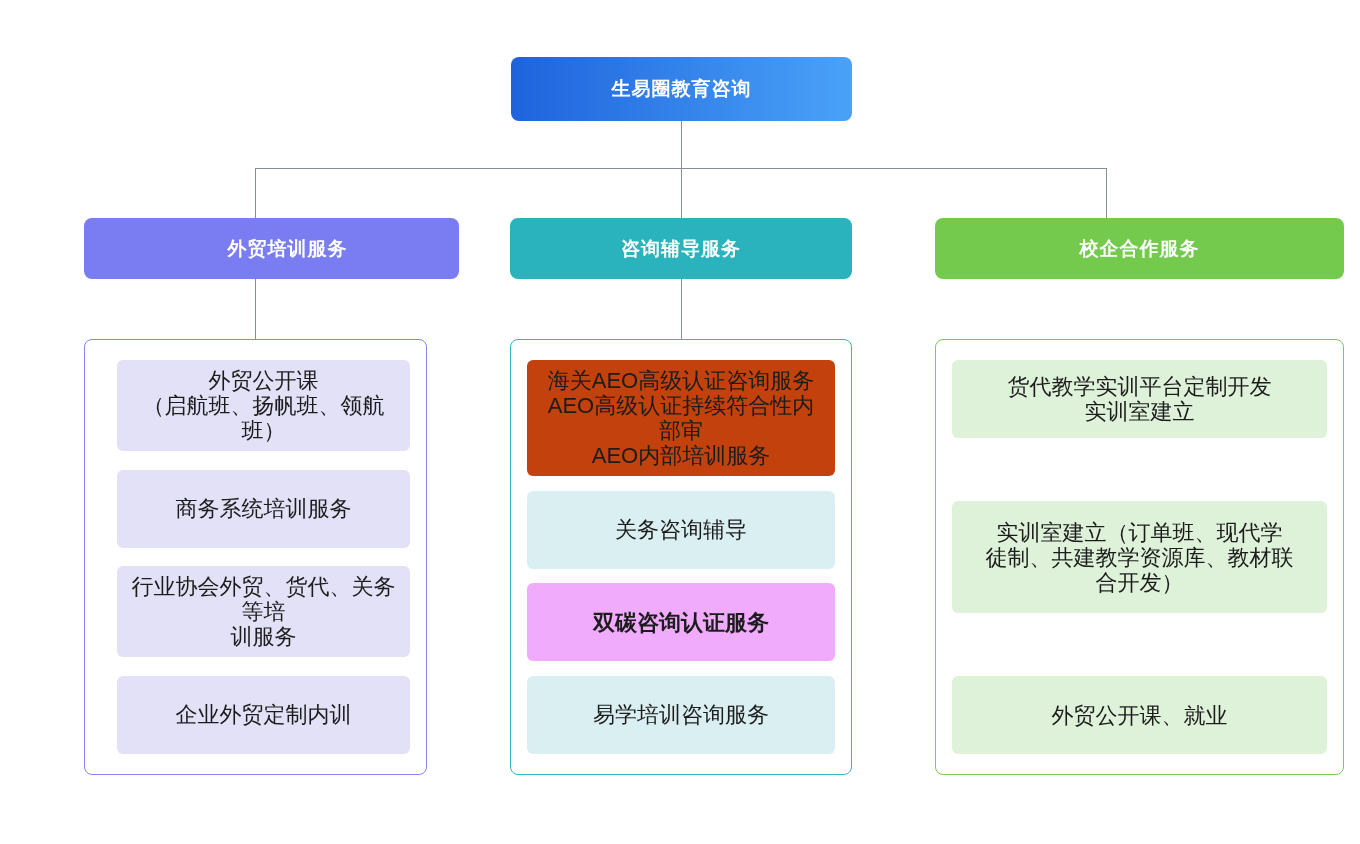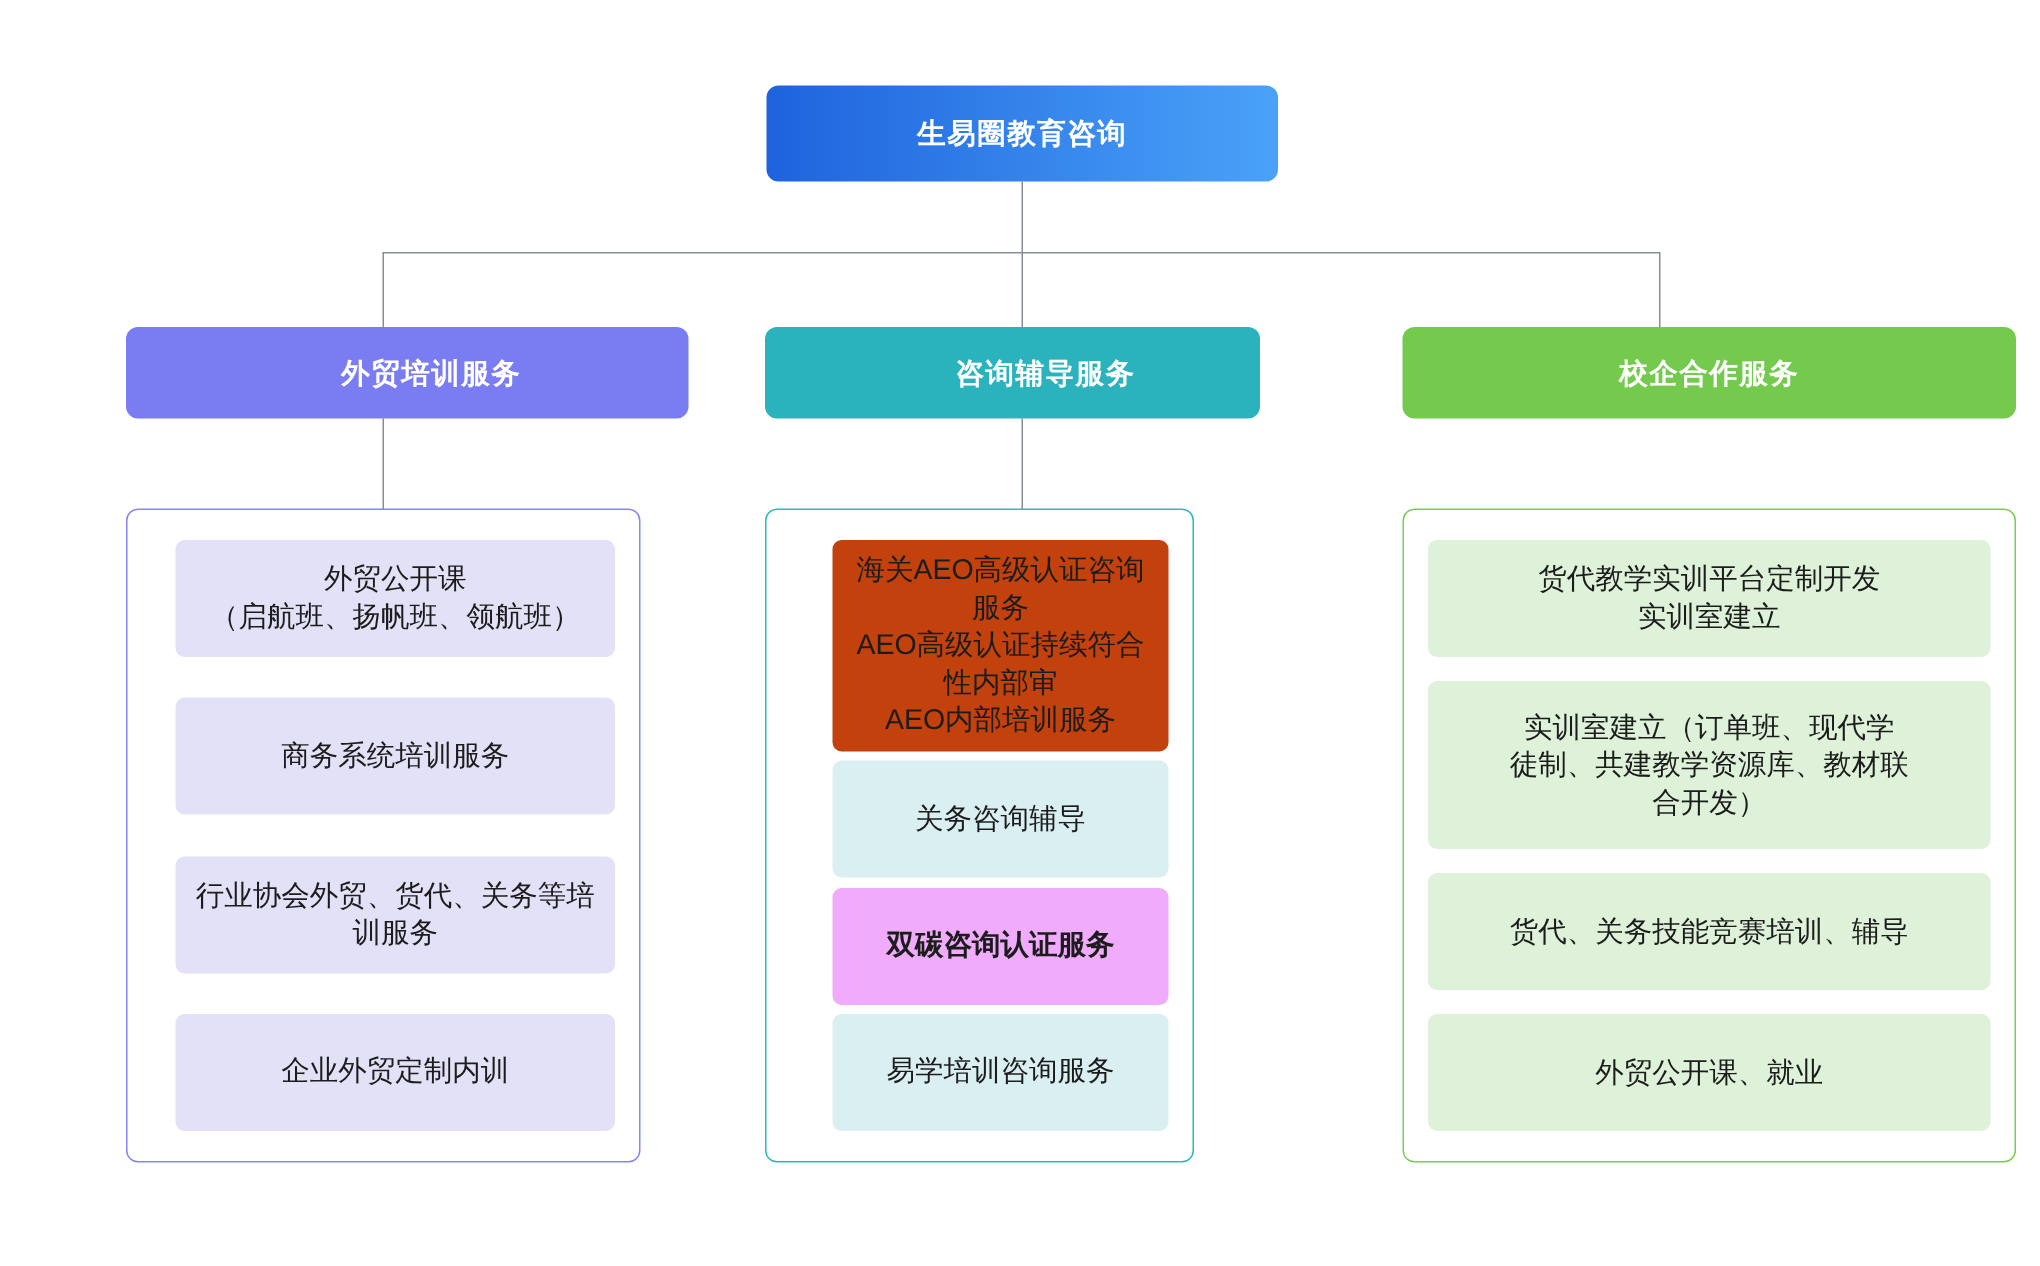--- a/index.html
+++ b/index.html
@@ -60,31 +60,31 @@
     flex-direction: column;
     justify-content: space-between;
   }
   .service-item {
     border-radius: 6px;
     display: flex;
     align-items: center;
     justify-content: center;
     text-align: center;
     white-space: pre-line;
-    font-size: 19px;
+    font-size: 22px;
     line-height: 25px;
     color: #1c1c1c;
     padding: 8px 10px;
     box-sizing: border-box;
   }
   .mh78  { min-height: 78px; }
   .mh100 { min-height: 101px; }
   .mh112 { min-height: 112px; }
   .col1 { left: 84px;  width: 343px; padding-left: 32px; }
-  .col2 { left: 510px; width: 286px; padding-left: 44px; }
+  .col2 { left: 510px; width: 342px; }
   .col3 { left: 935px; width: 409px; }
 </style>
 </head>
 <body>
 
 <div id="canvas">
 
   <div class="conn" style="left: 681px; top: 121px; width: 1px; height: 47px; background: rgb(135, 141, 151);"></div>
   <div class="conn" style="left: 255px; top: 168px; width: 851px; height: 1px; background: rgb(135, 141, 151);"></div>
   <div class="conn" style="left: 255px; top: 168px; width: 1px; height: 51px; background: rgb(135, 141, 151);"></div>
@@ -116,17 +116,16 @@
     <div class="service-item mh78" style="background: #f0abfc; font-weight: bold;">双碳咨询认证服务</div>
     <div class="service-item mh78" style="background: rgb(218, 239, 242);">易学培训咨询服务</div>
   </div>
 
   <div class="branch-container col3" style="border-color: rgb(124, 203, 84);">
     <div class="service-item mh78" style="background: rgb(222, 241, 217);">货代教学实训平台定制开发
 实训室建立</div>
     <div class="service-item mh112" style="background: rgb(222, 241, 217);">实训室建立（订单班、现代学
 徒制、共建教学资源库、教材联
 合开发）</div>
-    <div class="service-item mh78" style="background: rgb(222, 241, 217);">货代、关务技能竞赛培训、辅导</div>
     <div class="service-item mh78" style="background: rgb(222, 241, 217);">外贸公开课、就业</div>
   </div>
 
 </div>
 
 </body></html>

